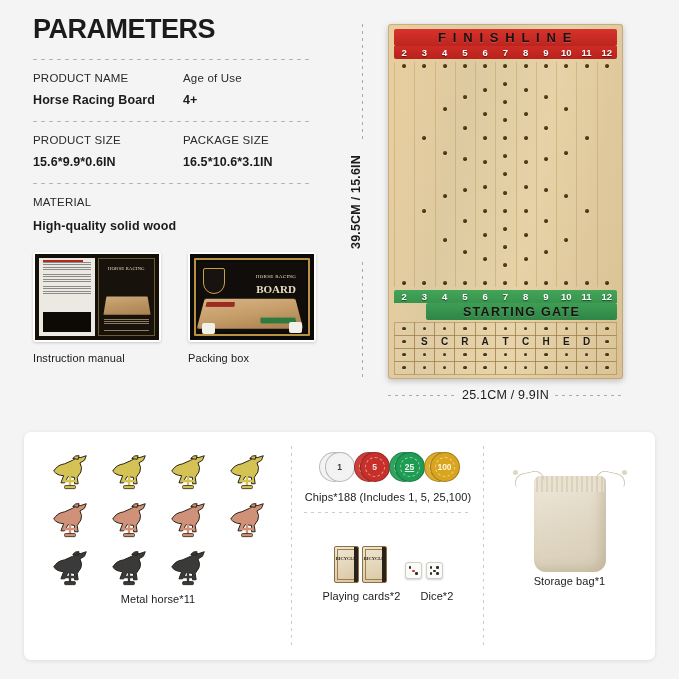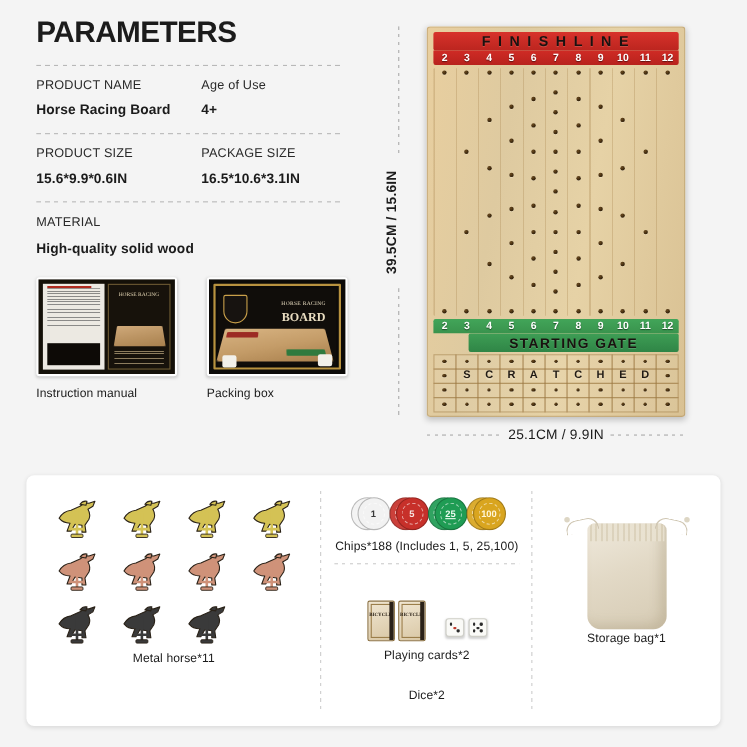--- a/index.html
+++ b/index.html
@@ -236,21 +236,21 @@
   }
   .card-box .cb-spine { position:absolute; right:0; top:0; bottom:0; width:4px; background:#2a2118; }
   .dice-pair { display:flex; gap:4px; align-items:flex-end; padding-bottom:4px; }
   .die {
     width:17px; height:17px; background:#fafaf7; border-radius:3px;
     border:1px solid #cfcfc8; box-shadow:0 1px 2px rgba(0,0,0,.18);
     position:relative;
   }
   .die .pip { position:absolute; width:2.6px; height:2.6px; border-radius:50%; background:#2b2b2b; }
   .die .pip.red { background:#c0392b; }
-  .cap-row { display:flex; justify-content:flex-start; gap:20px; margin-top:6px;flex-direction:column; }
+  .cap-row { display:flex; justify-content:flex-start; gap:20px; margin-top:6px; }
 
   .bag-art { width:96px; height:116px; position:relative; }
   .bag-body {
     position:absolute; left:12px; top:18px; width:72px; height:96px;
     background:linear-gradient(160deg,#efe9dc 0%,#e2d9c6 45%,#d6cbb4 100%);
     border-radius:6px 6px 12px 12px;
     box-shadow:inset -6px -4px 10px rgba(150,135,105,.28);
   }
   .bag-neck {
     position:absolute; left:14px; top:18px; width:68px; height:16px;

